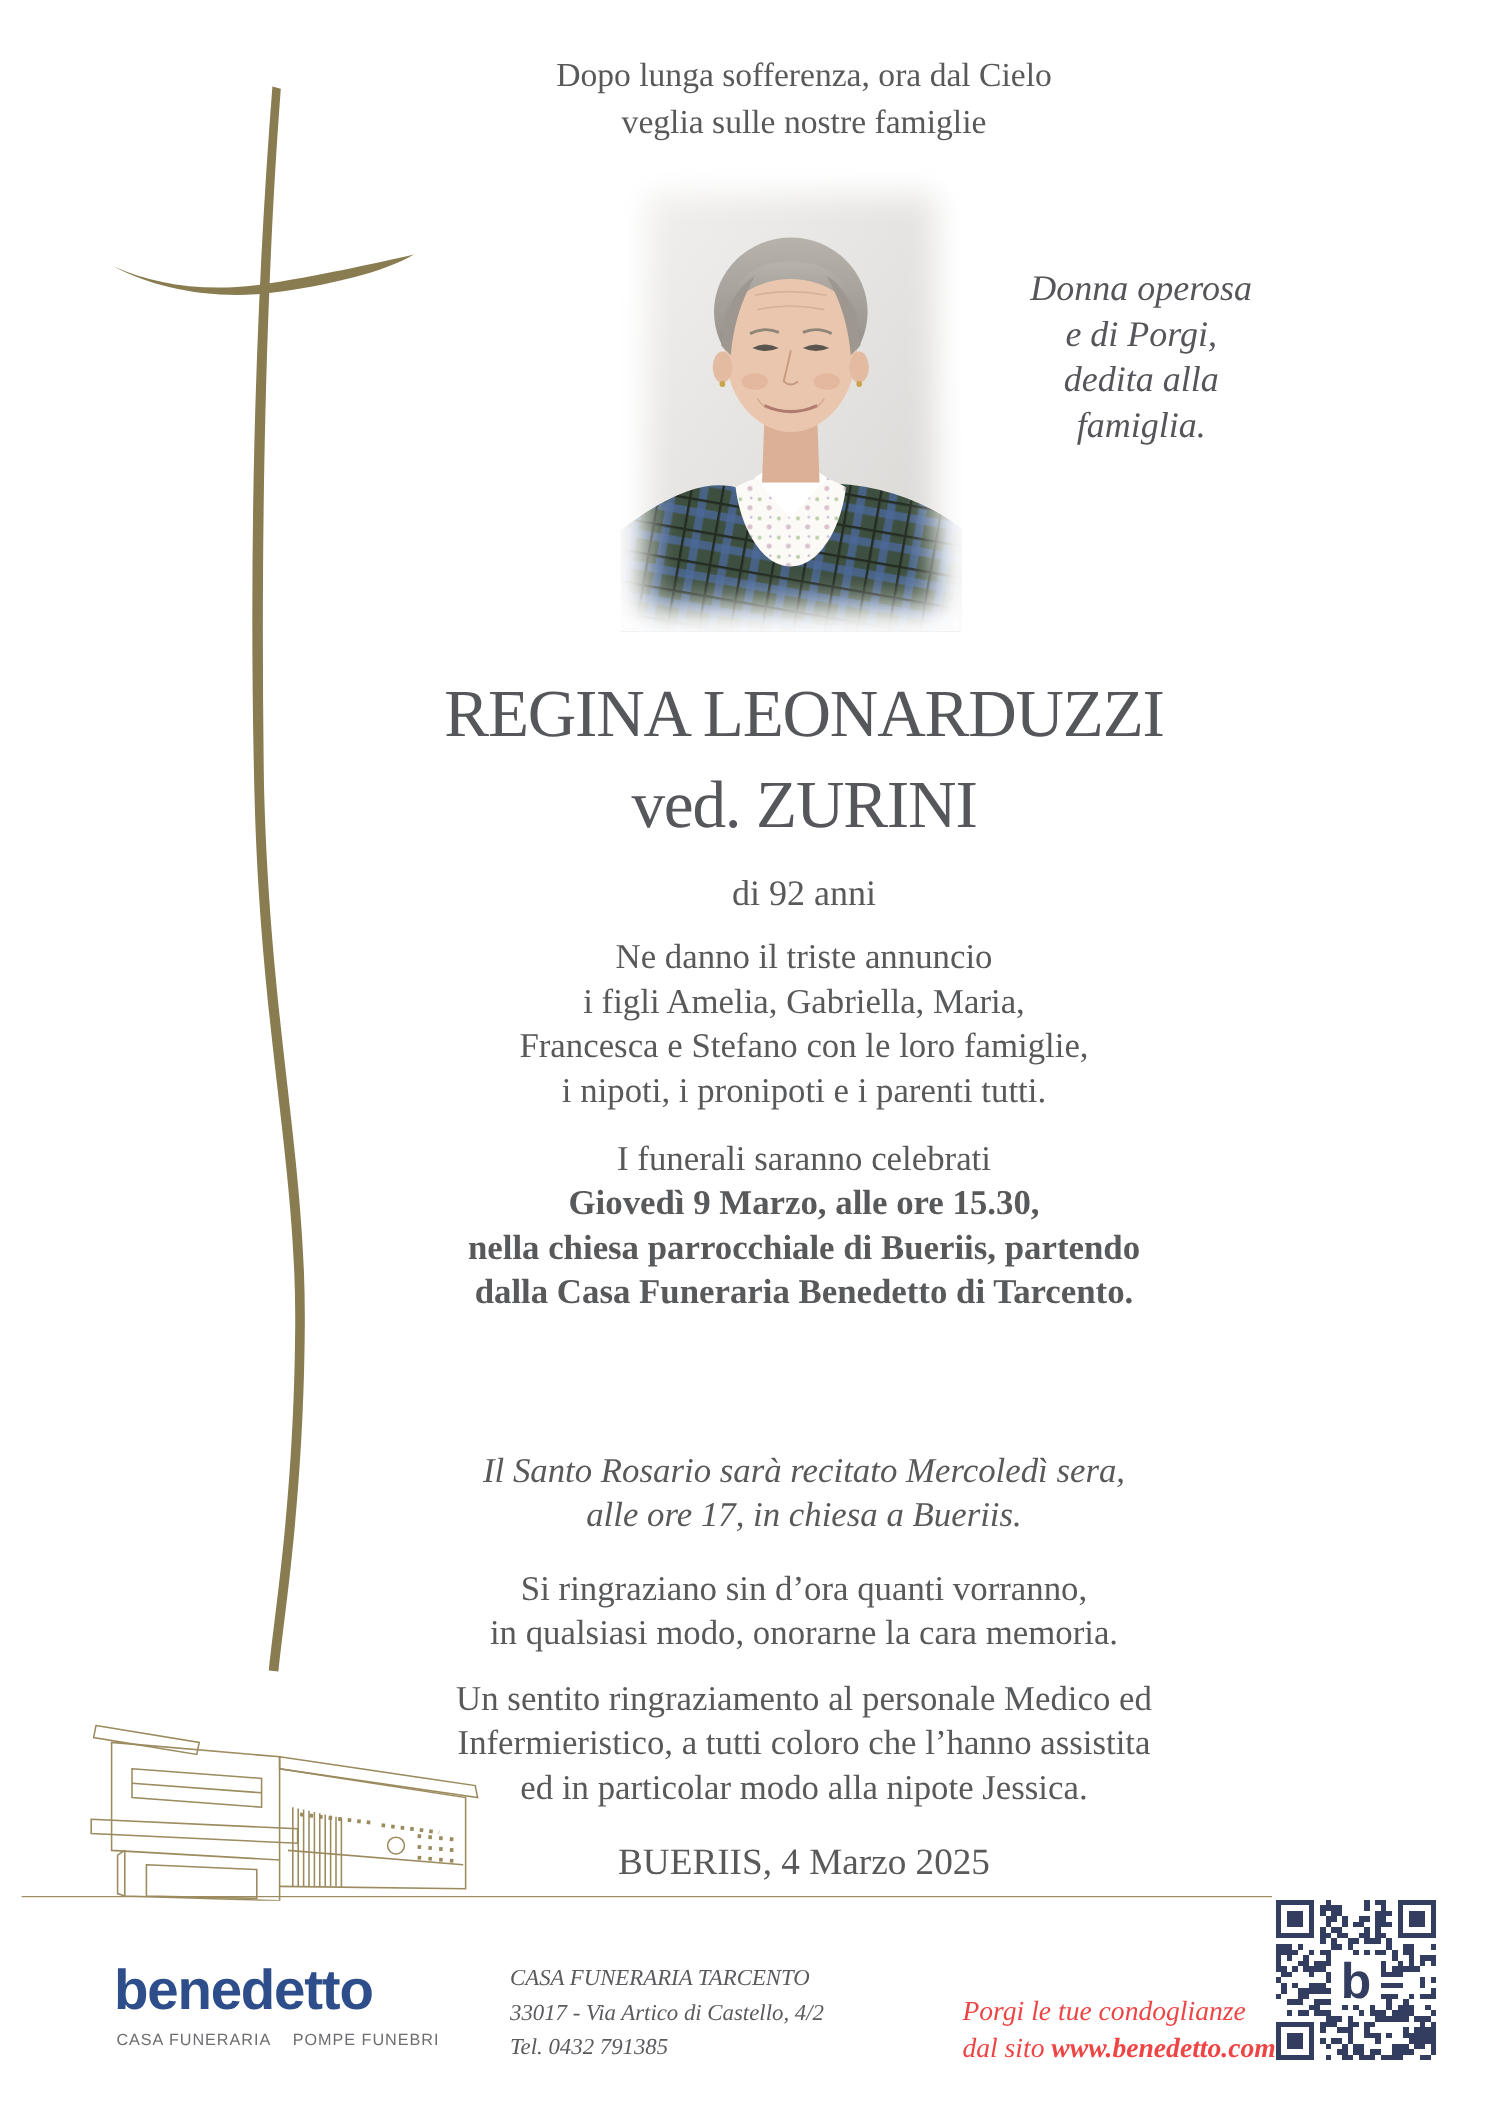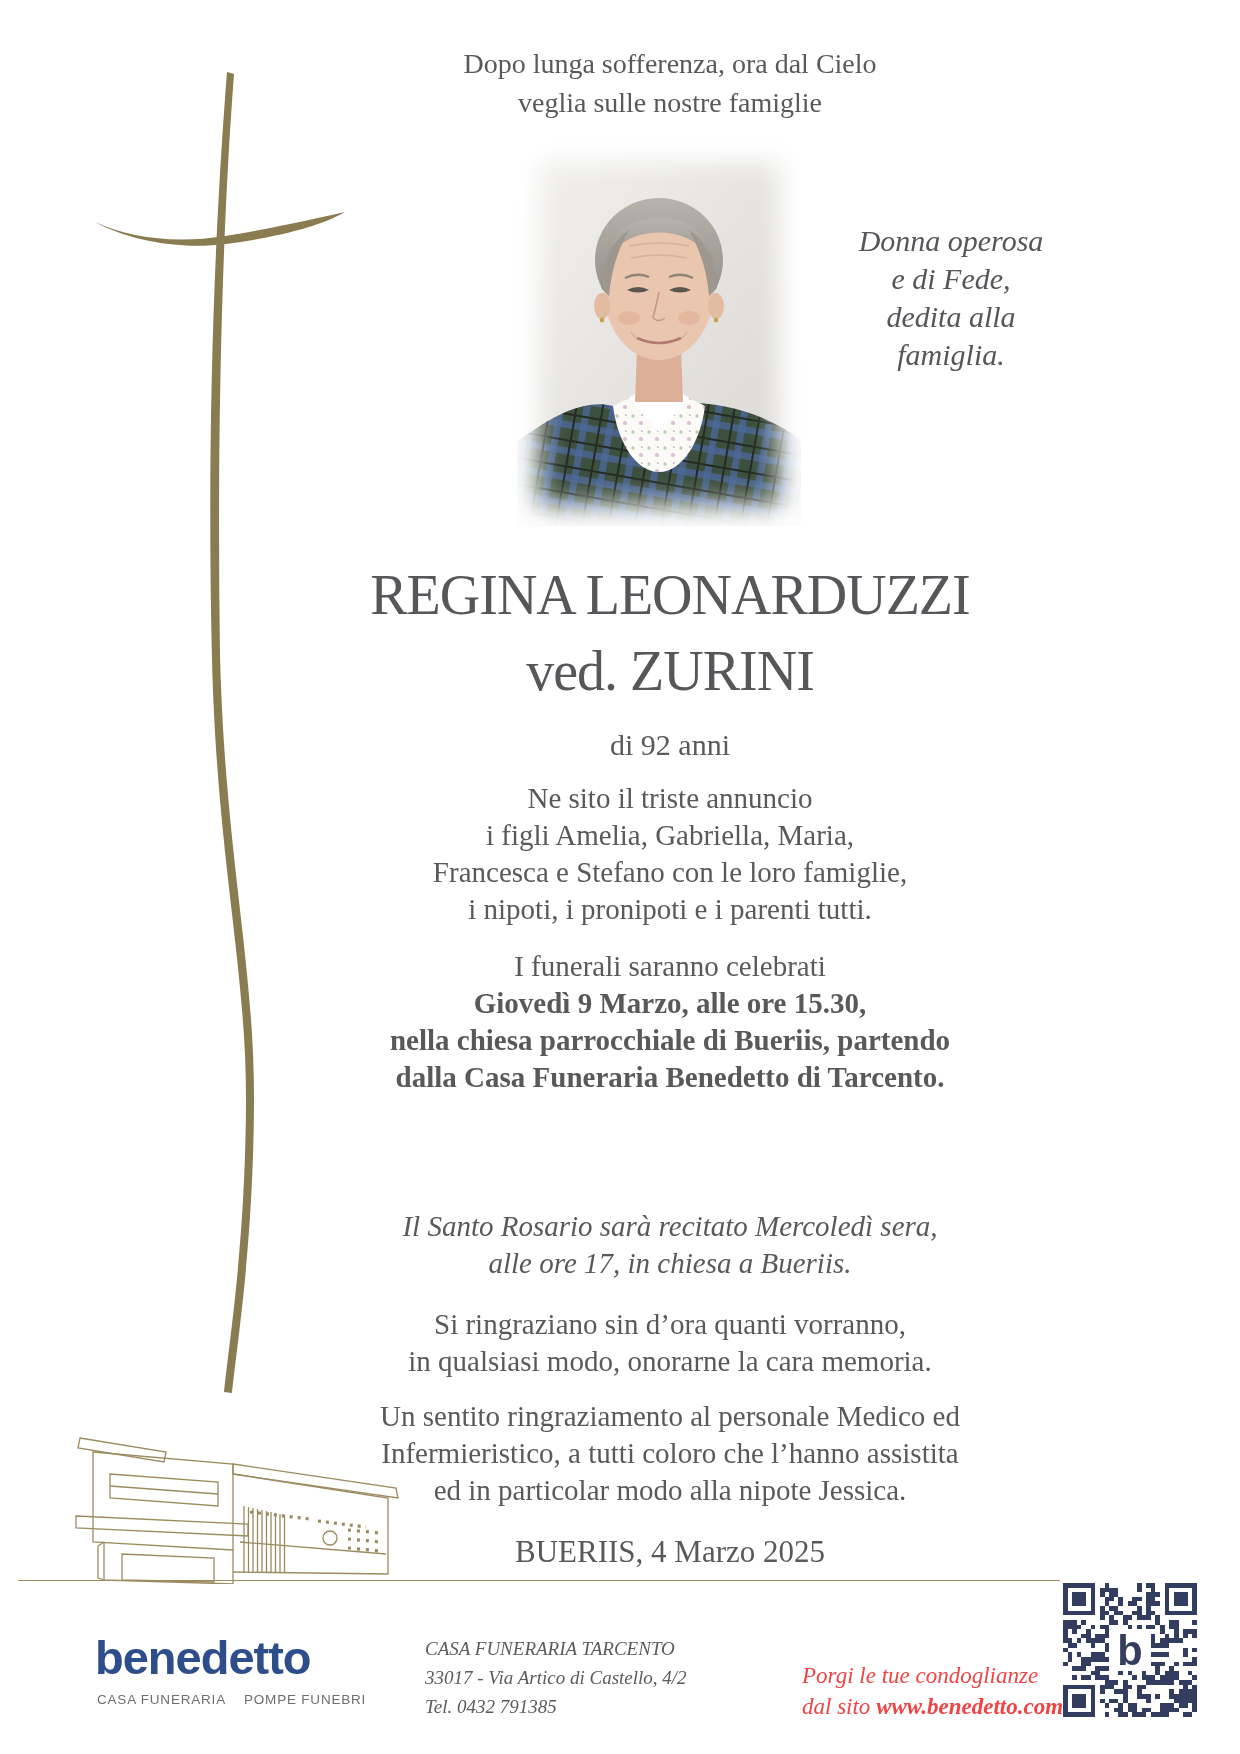--- a/index.html
+++ b/index.html
@@ -113,31 +113,31 @@
       <ellipse cx="172" cy="178" rx="11" ry="7" fill="#dd9d86" opacity="0.35"></ellipse>
 
       <path d="M120,198 Q142,208 164,198" stroke="#b07a70" stroke-width="2.6" fill="none"></path>
       <path d="M114,192 Q118,198 122,200 M170,192 Q166,198 162,200" stroke="#c79a80" stroke-width="1.2" fill="none" opacity="0.6"></path>
     </svg>
     <div class="photo-fade"></div>
   </div>
 
   <div class="abs tribute" style="left:836px;top:222px;width:230px;">
     <div>Donna operosa</div>
-    <div>e di Fede,</div>
+    <div>e di Porgi,</div>
     <div>dedita alla</div>
     <div>famiglia.</div>
   </div>
 
   <div class="abs col name-line" style="top:560px">REGINA LEONARDUZZI</div>
   <div class="abs col name-line" style="top:636px">ved. ZURINI</div>
   <div class="abs col age-line" style="top:728px">di 92 anni</div>
 
   <div class="abs col body-text" style="top:780px">
-    <div>Ne sito il triste annuncio</div>
+    <div>Ne danno il triste annuncio</div>
     <div>i figli Amelia, Gabriella, Maria,</div>
     <div>Francesca e Stefano con le loro famiglie,</div>
     <div>i nipoti, i pronipoti e i parenti tutti.</div>
   </div>
 
   <div class="abs col body-text" style="top:948px">
     <div>I funerali saranno celebrati</div>
     <div class="bold">Giovedì 9 Marzo, alle ore 15.30,</div>
     <div class="bold">nella chiesa parrocchiale di Bueriis, partendo</div>
     <div class="bold">dalla Casa Funeraria Benedetto di Tarcento.</div>

